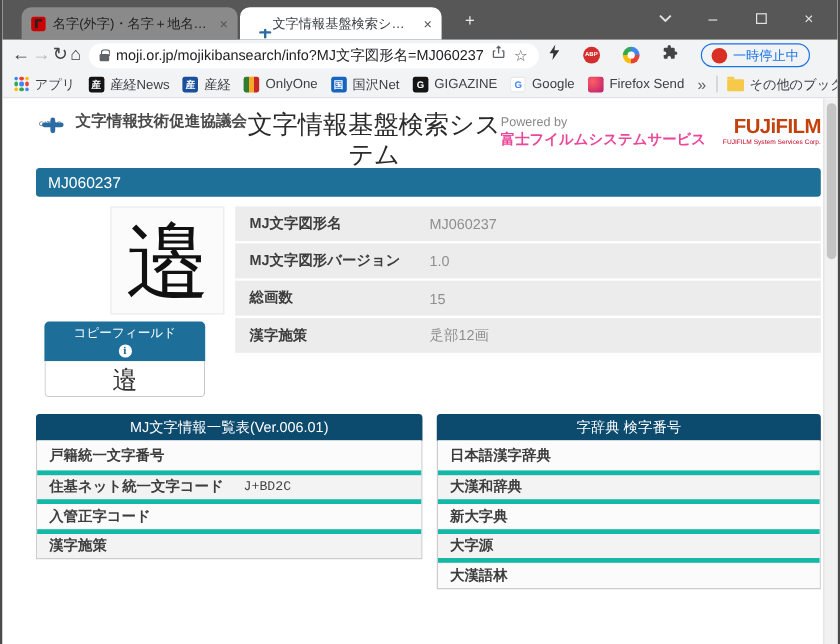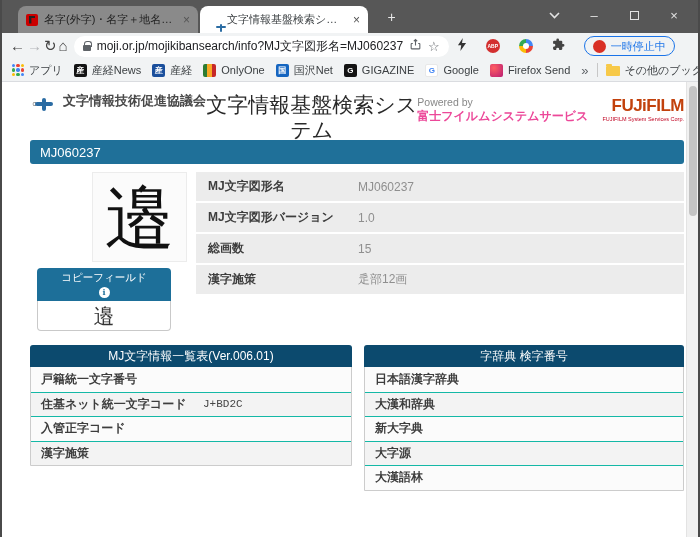--- a/index.html
+++ b/index.html
@@ -99,21 +99,21 @@
              border-radius:0 0 4px 4px;display:flex;align-items:center;justify-content:center;
              font-size:21px;color:#333;background:#fff}
   .details{flex:1;}
   .drow{display:flex;background:#ececec;border-bottom:2px solid #fff;padding:6px 0 6px 12px;align-items:center}
   .dlabel{width:150px;font-size:12px;font-weight:bold;color:#3d3d3d;flex:0 0 auto}
   .dvalue{font-size:12px;color:#8f8f8f}
   .row2{margin-top:14px;display:flex;gap:12px;align-items:flex-start}
   .panel{flex:1;border:1px solid #ccc;border-radius:4px 4px 0 0}
   .phead{height:22px;background:#0c4a6e;color:#fff;font-size:12px;display:flex;align-items:center;
          justify-content:center;border-radius:3px 3px 0 0;margin:-1px -1px 0 -1px}
-  .prow{display:flex;align-items:center;height:24.5px;padding-left:10px;font-size:12px;border-top:1px solid #14b8a6}
+  .prow{display:flex;align-items:center;height:24.5px;padding-left:10px;font-size:12px;border-top:4px solid #14b8a6}
   .pbody .prow:first-child{border-top:none}
   .pbody .prow:nth-child(odd){background:#fbfbfb}
   .pbody .prow:nth-child(even){background:#f3f3f3}
   .plabel{font-weight:bold;color:#3d3d3d;width:162px;flex:0 0 auto}
   .pvalue{font-family:"Liberation Mono",monospace;font-size:11px;color:#444}
   .rightcol{flex:1;display:flex;flex-direction:column}
 </style>
 </head>
 <body>
 

